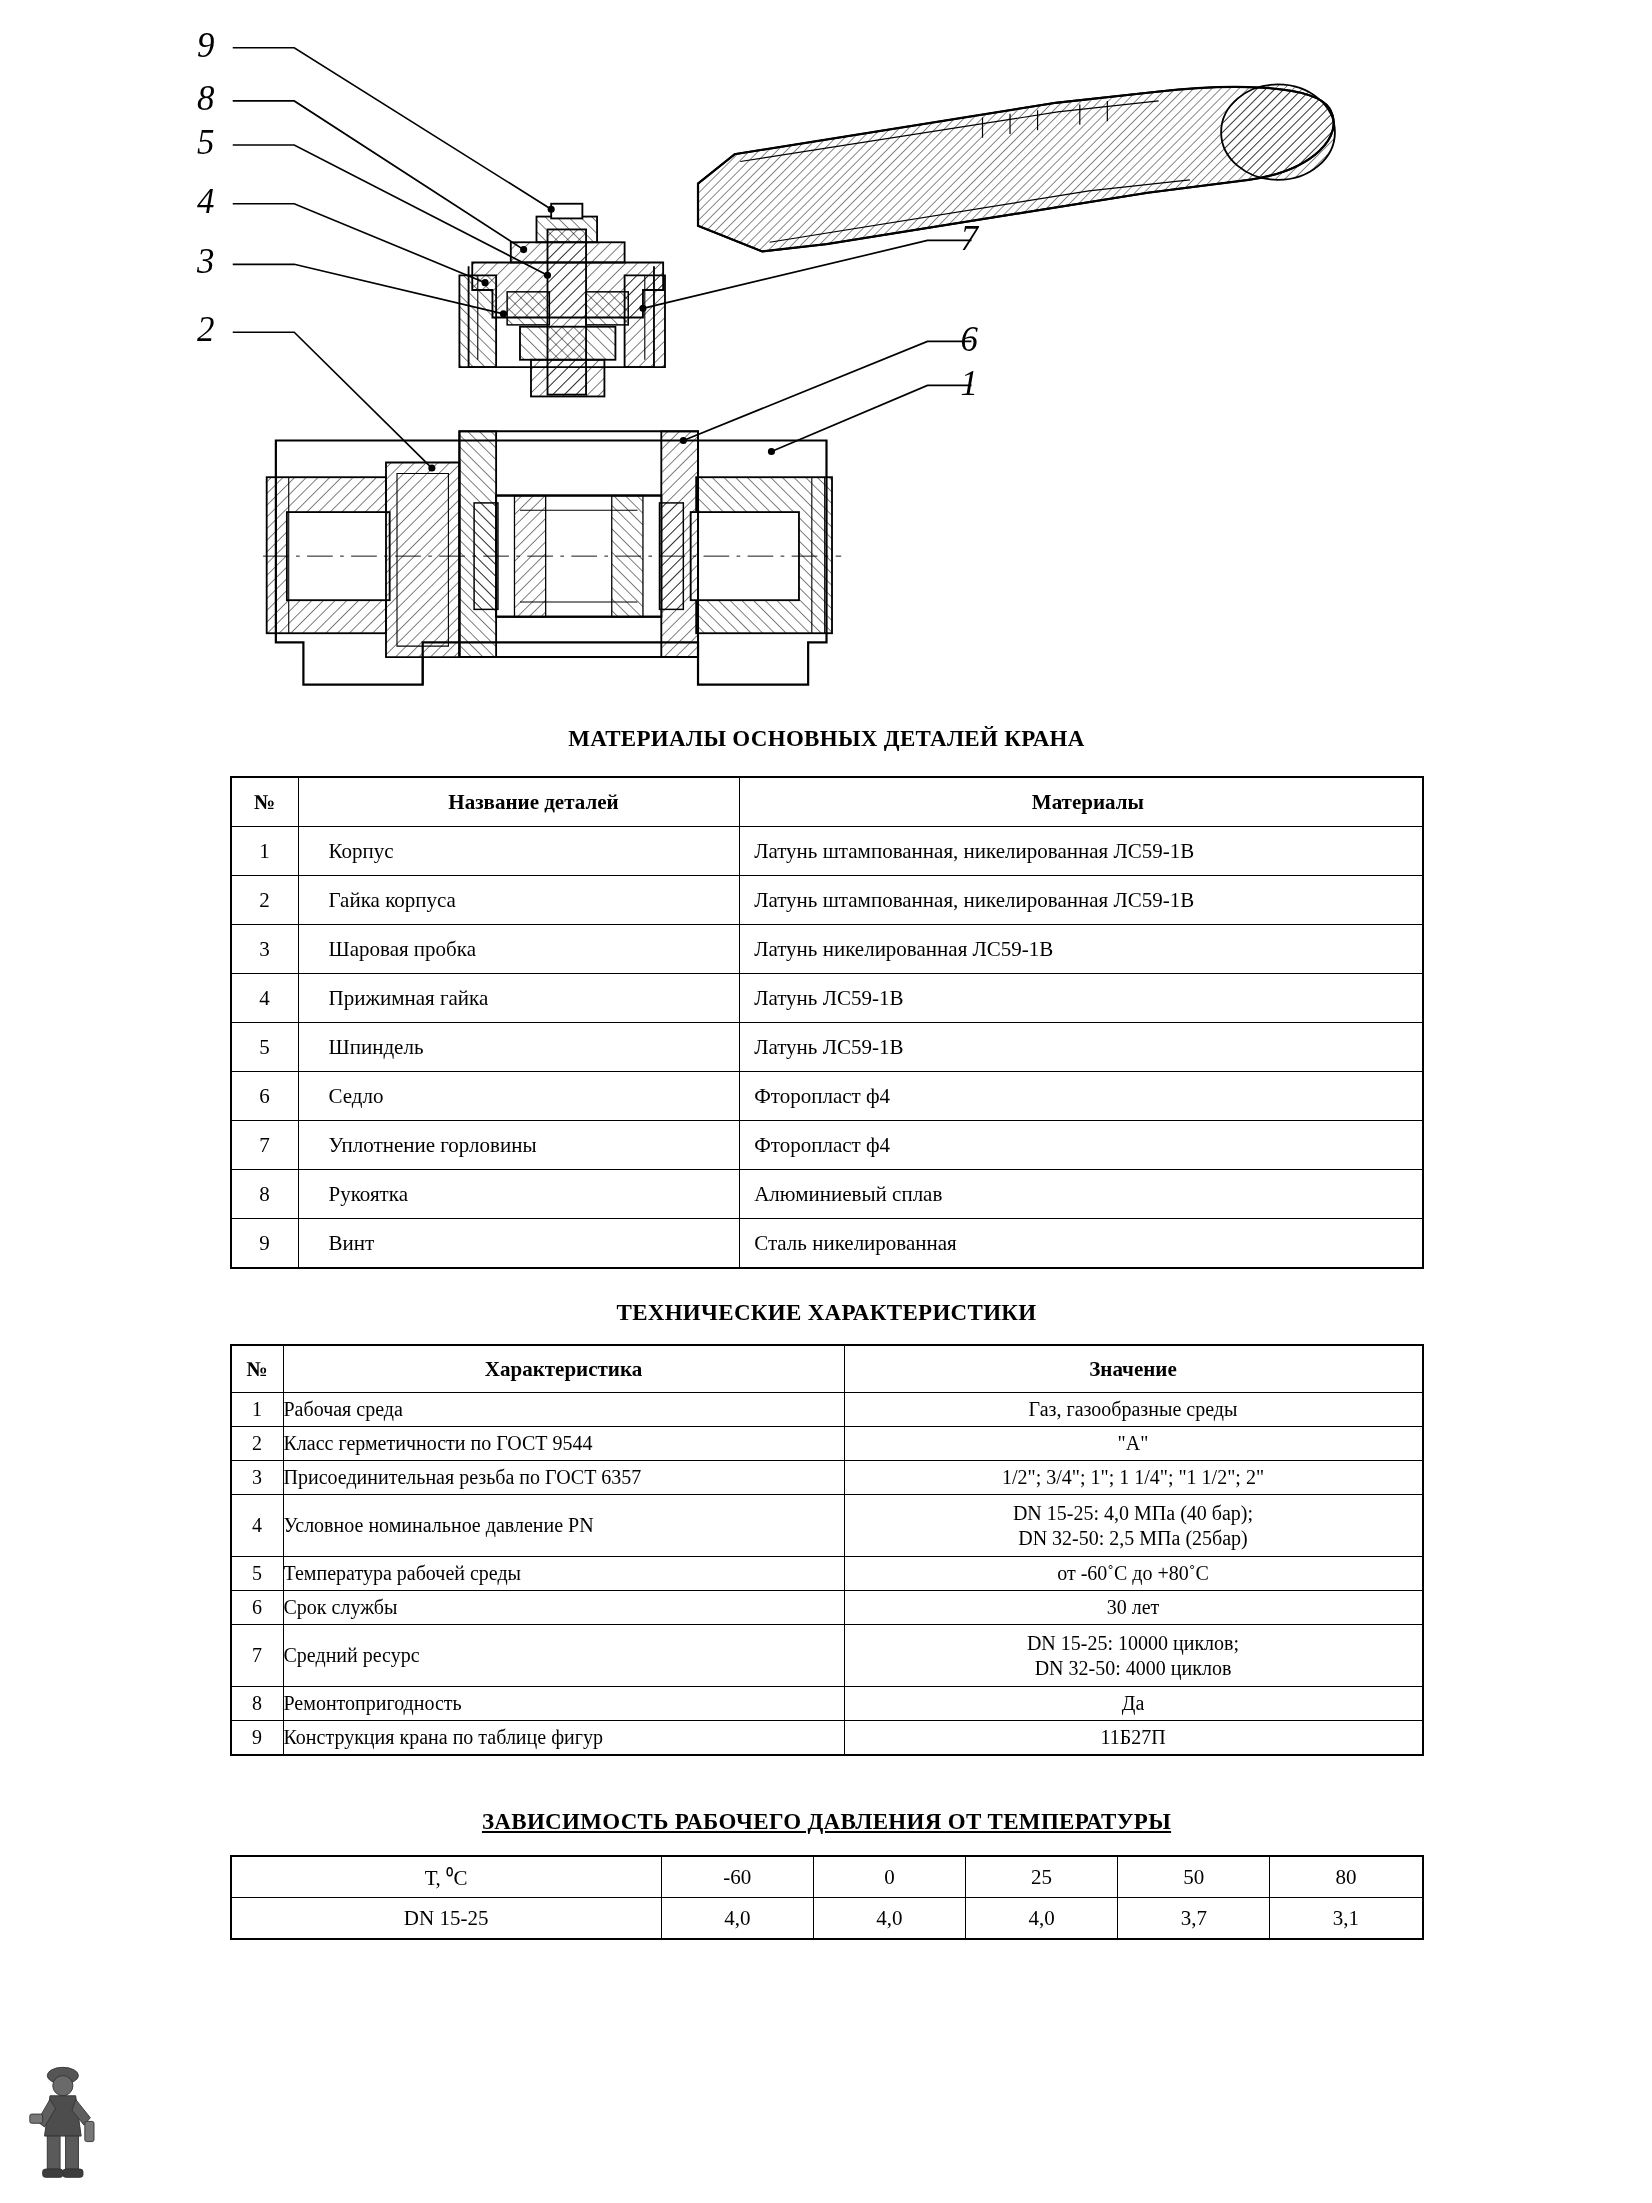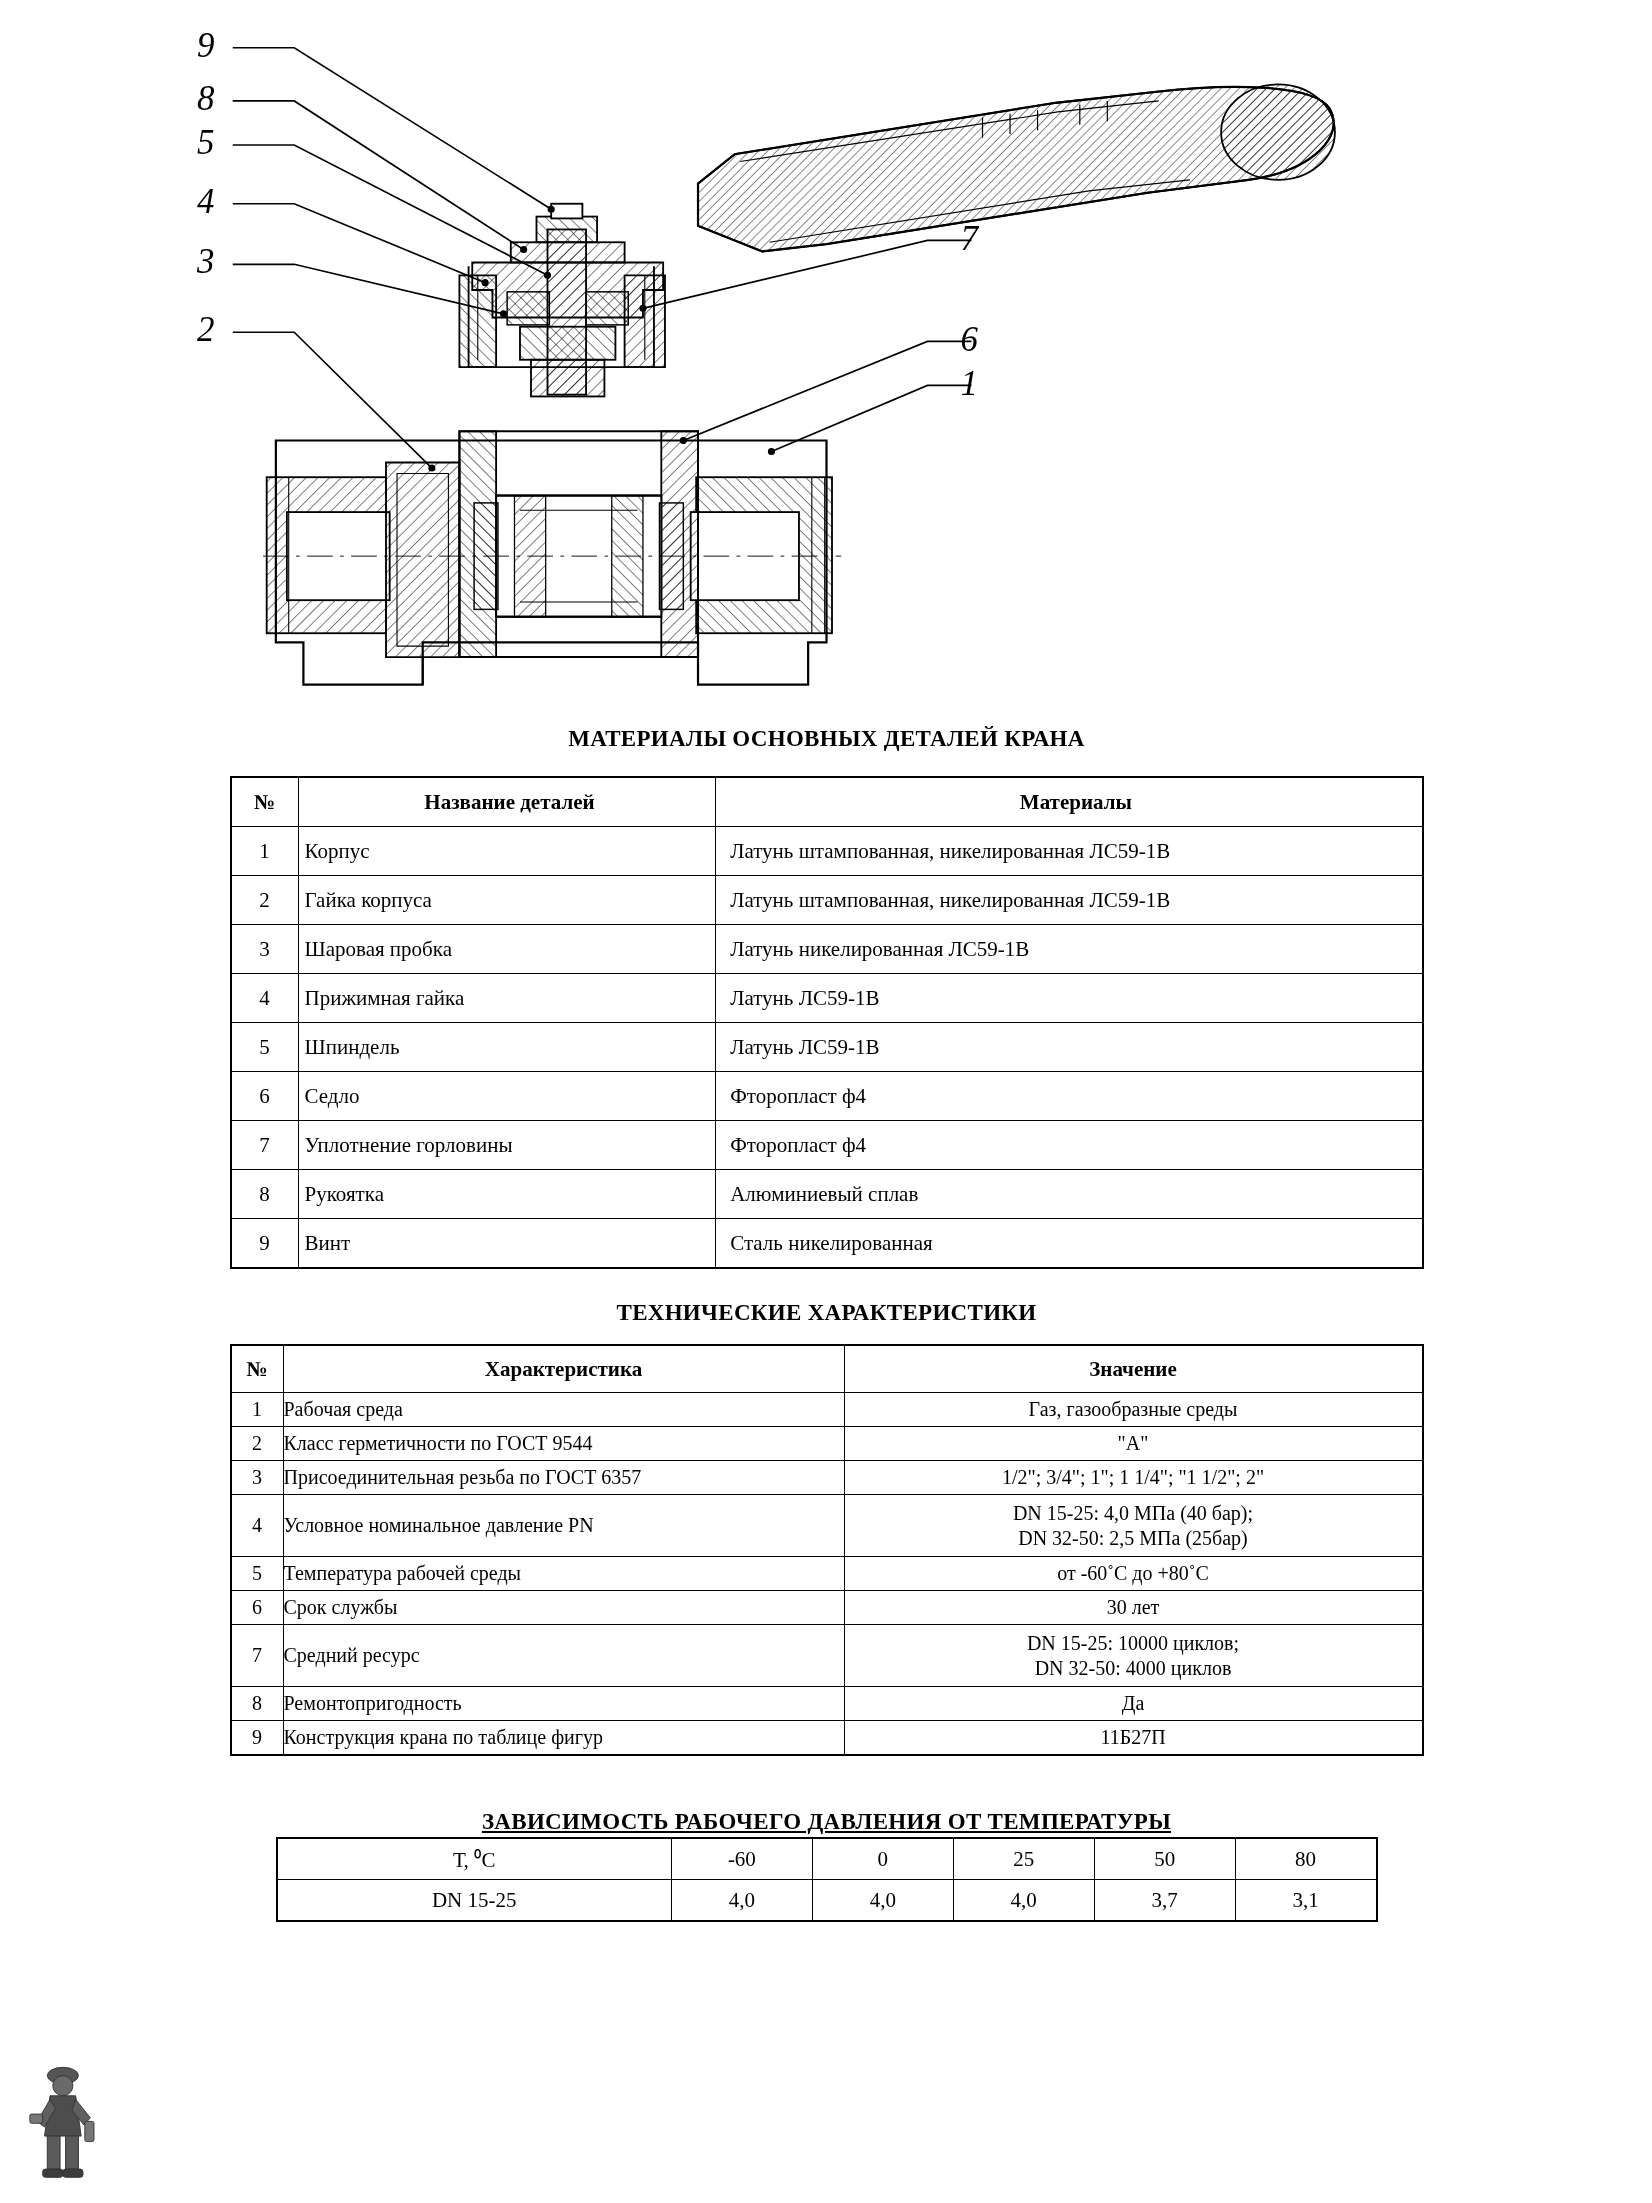--- a/index.html
+++ b/index.html
@@ -69,21 +69,21 @@
   .tbl-materials td {
     font-size: 21px;
     height: 48px;
   }
   .tbl-materials .c-num {
     width: 66px;
     text-align: center;
   }
   .tbl-materials .c-name {
     width: 410px;
-    padding-left: 6px;
+    padding-left: 30px;
   }
   .tbl-materials .c-mat {
     padding-left: 14.7px;
   }
 
   
   .tbl-tech {
     width: 1194px;
     margin: 18.4px auto 0 auto;
     border: 2.8px solid #000;
@@ -109,22 +109,22 @@
     text-align: center;
     line-height: 1.25;
     margin-left: 44px;
   }
   .tbl-tech .two-line {
     height: 61px;
   }
 
   
   .tbl-pressure {
-    width: 1102px;
-    margin: 2px auto 0 auto;
+    width: 1194px;
+    margin: 20px auto 0 auto;
     border: 2.8px solid #000;
   }
   .tbl-pressure td {
     font-size: 21px;
     height: 40px;
     text-align: center;
   }
   .tbl-pressure .c-label {
     width: 432px;
   }

